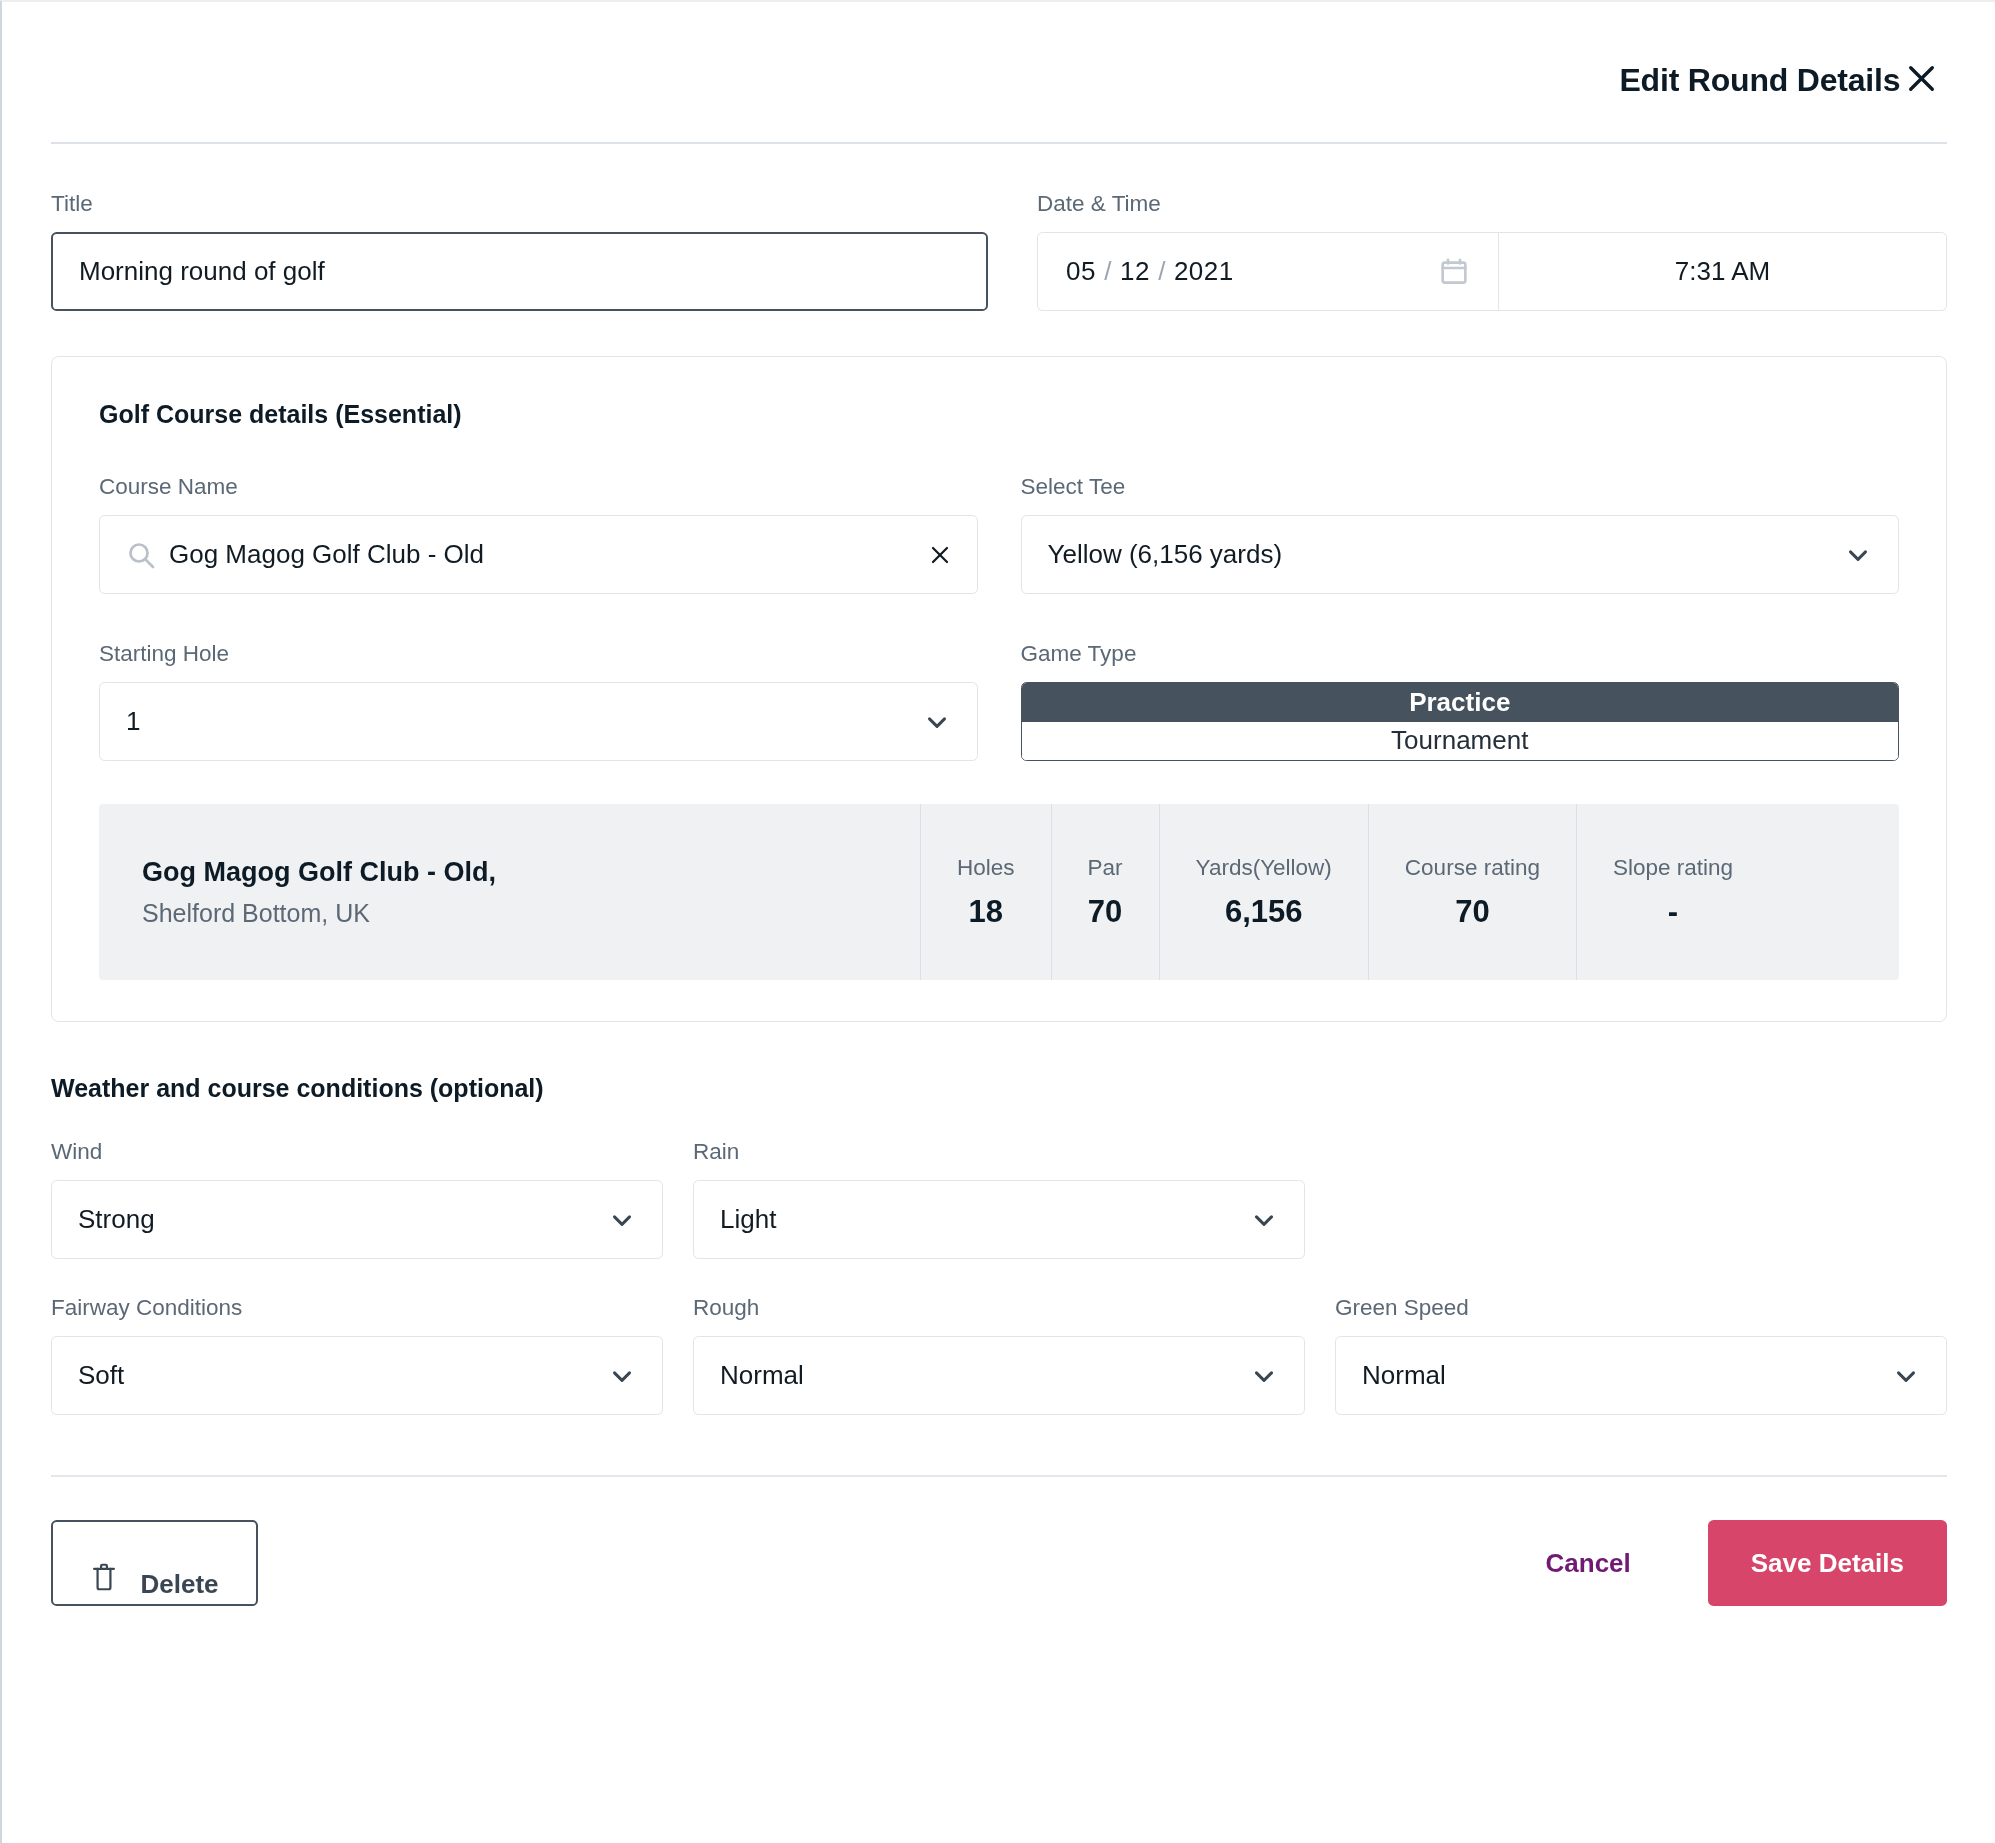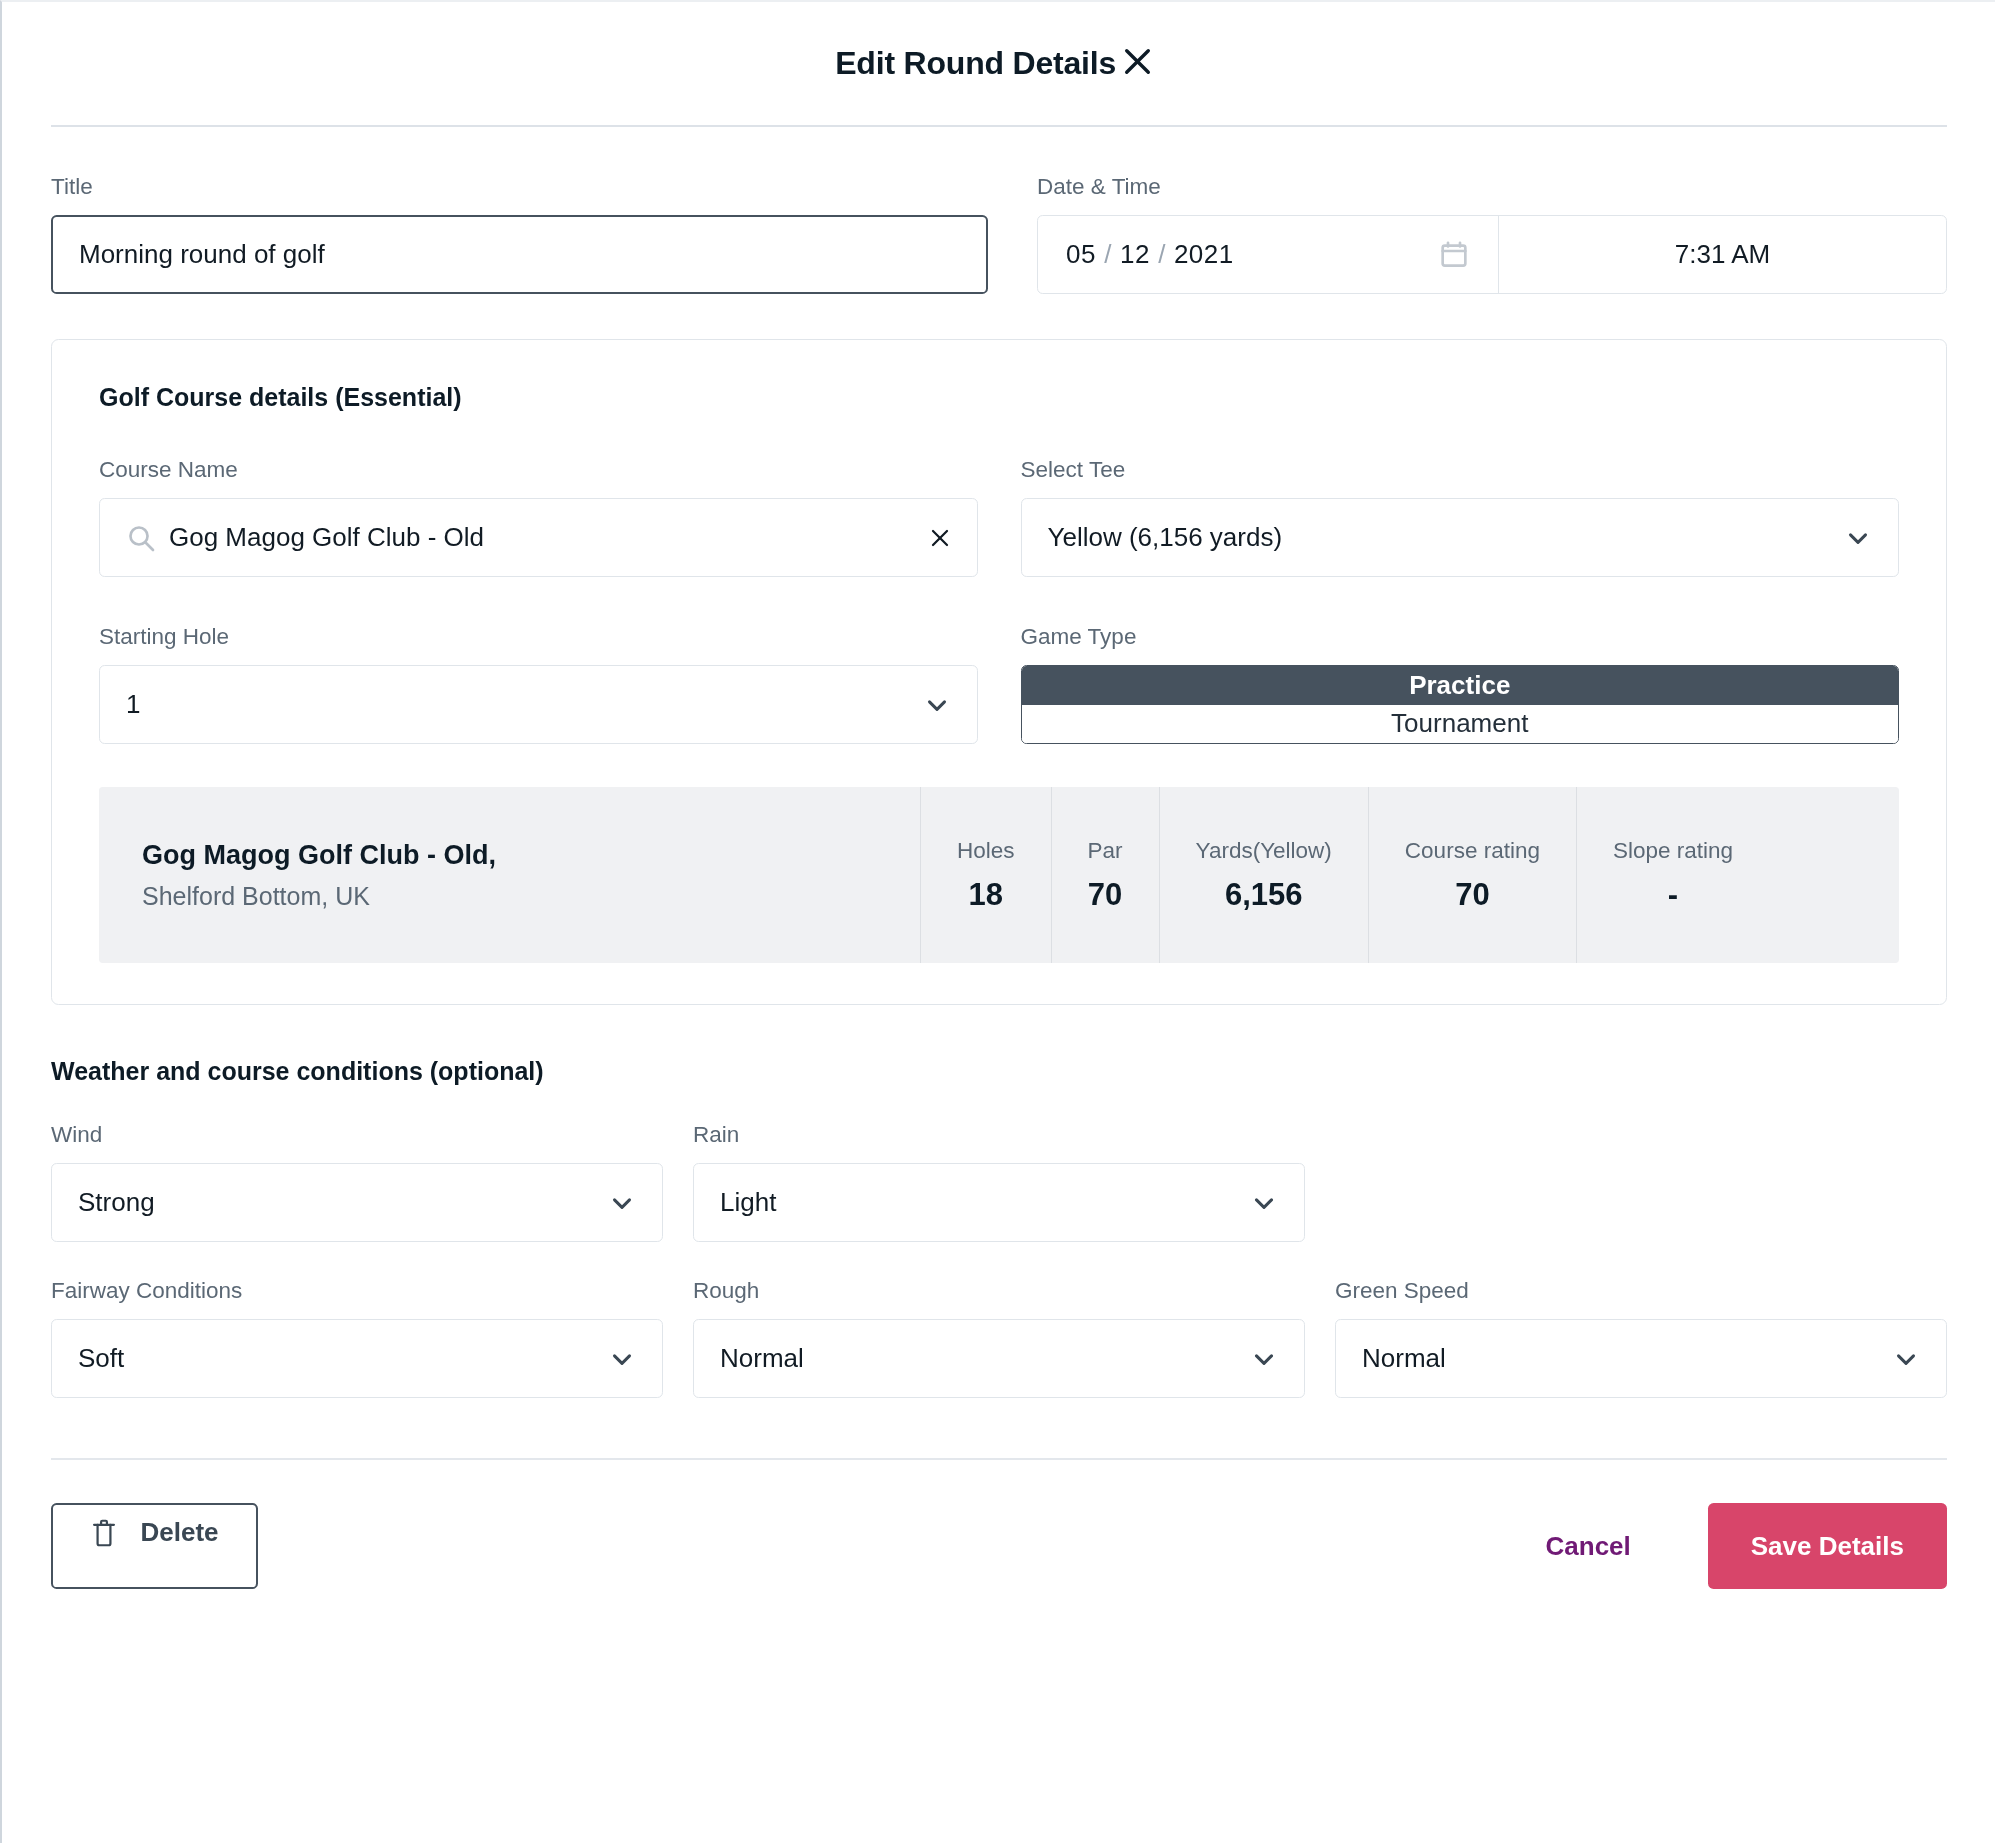--- a/index.html
+++ b/index.html
@@ -14,22 +14,22 @@
     width: 1996px; height: 1844px;
     background: #fff;
     border-left: 2.8px solid #cfd6dd;
     border-top: 2.8px solid #eceff2;
     padding: 0 49px;
     overflow: hidden;
   }
 
   
   .hdr {
-    display: flex; align-items: flex-start; justify-content: center;
-    padding-top: 43px;
+    display: flex; align-items: flex-start; justify-content: flex-end;
+    padding-top: 60px;
   }
   .hdr-title {
     font-size: 32px; font-weight: bold; color: #0d1b26; letter-spacing: -0.2px;
   }
   .close-btn {
     width: 43px; height: 43px; margin-top: -3.7px; margin-right: 3.7px;
     display: flex; align-items: center; justify-content: center;
     cursor: pointer; background: none; border: none;
   }
   .hdr-rule {
@@ -134,22 +134,22 @@
   .weather-row { display: flex; gap: 30px; margin-top: 36px; }
   .w-cell { width: 618px; }
   .w-cell.empty { visibility: hidden; }
 
   
   .foot-rule { height: 1.9px; background: #e3e7ec; margin-top: 60px; }
   .footer {
     margin-top: 43px; display: flex; align-items: center;
   }
   .btn-delete {
-    display: flex; align-items: flex-start; gap: 22.5px;
-    height: 86px; padding: 12px 37px;
+    display: flex; align-items: flex-end; gap: 22.5px;
+    height: 86px; padding: 4px 37px;
     border: 2.8px solid #46525e; border-radius: 5.6px; background: #fff;
     font-size: 26px; font-weight: bold; color: #3a4753; cursor: pointer;
     font-family: "Liberation Sans", sans-serif;
   }
   .foot-right { margin-left: auto; display: flex; align-items: center; gap: 51px; }
   .btn-cancel {
     background: none; border: none; cursor: pointer;
     font-size: 26px; font-weight: bold; color: #701a75;
     padding: 19px 26px; font-family: "Liberation Sans", sans-serif;
   }

